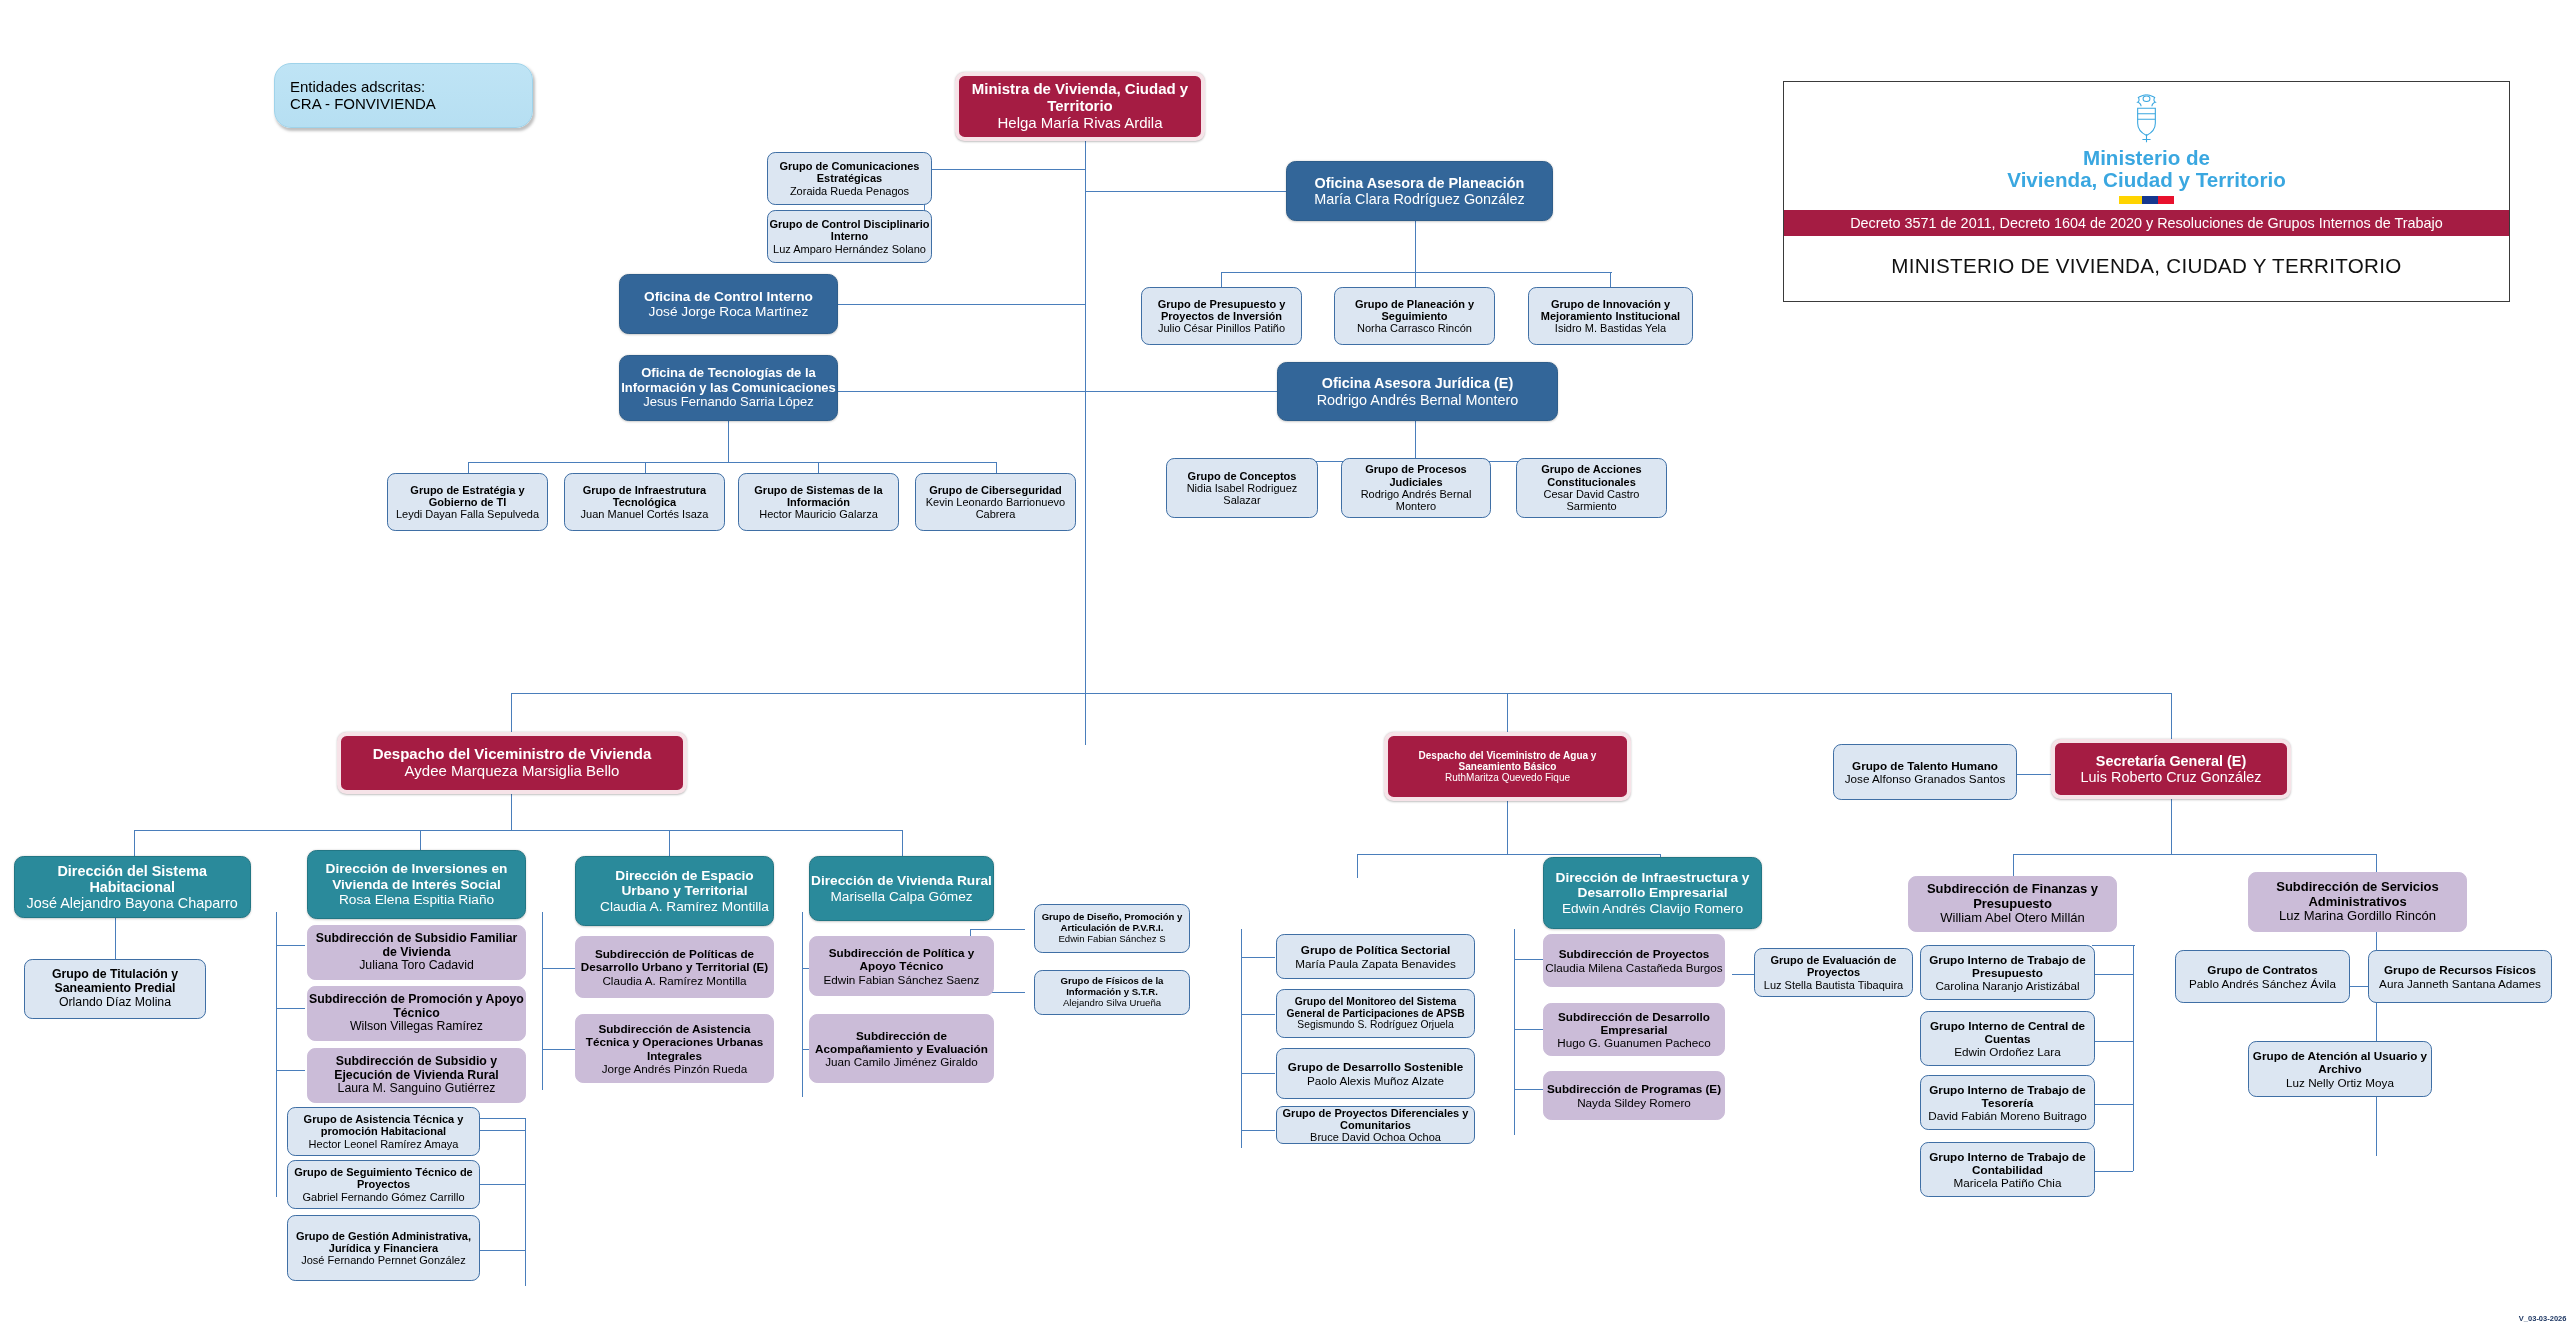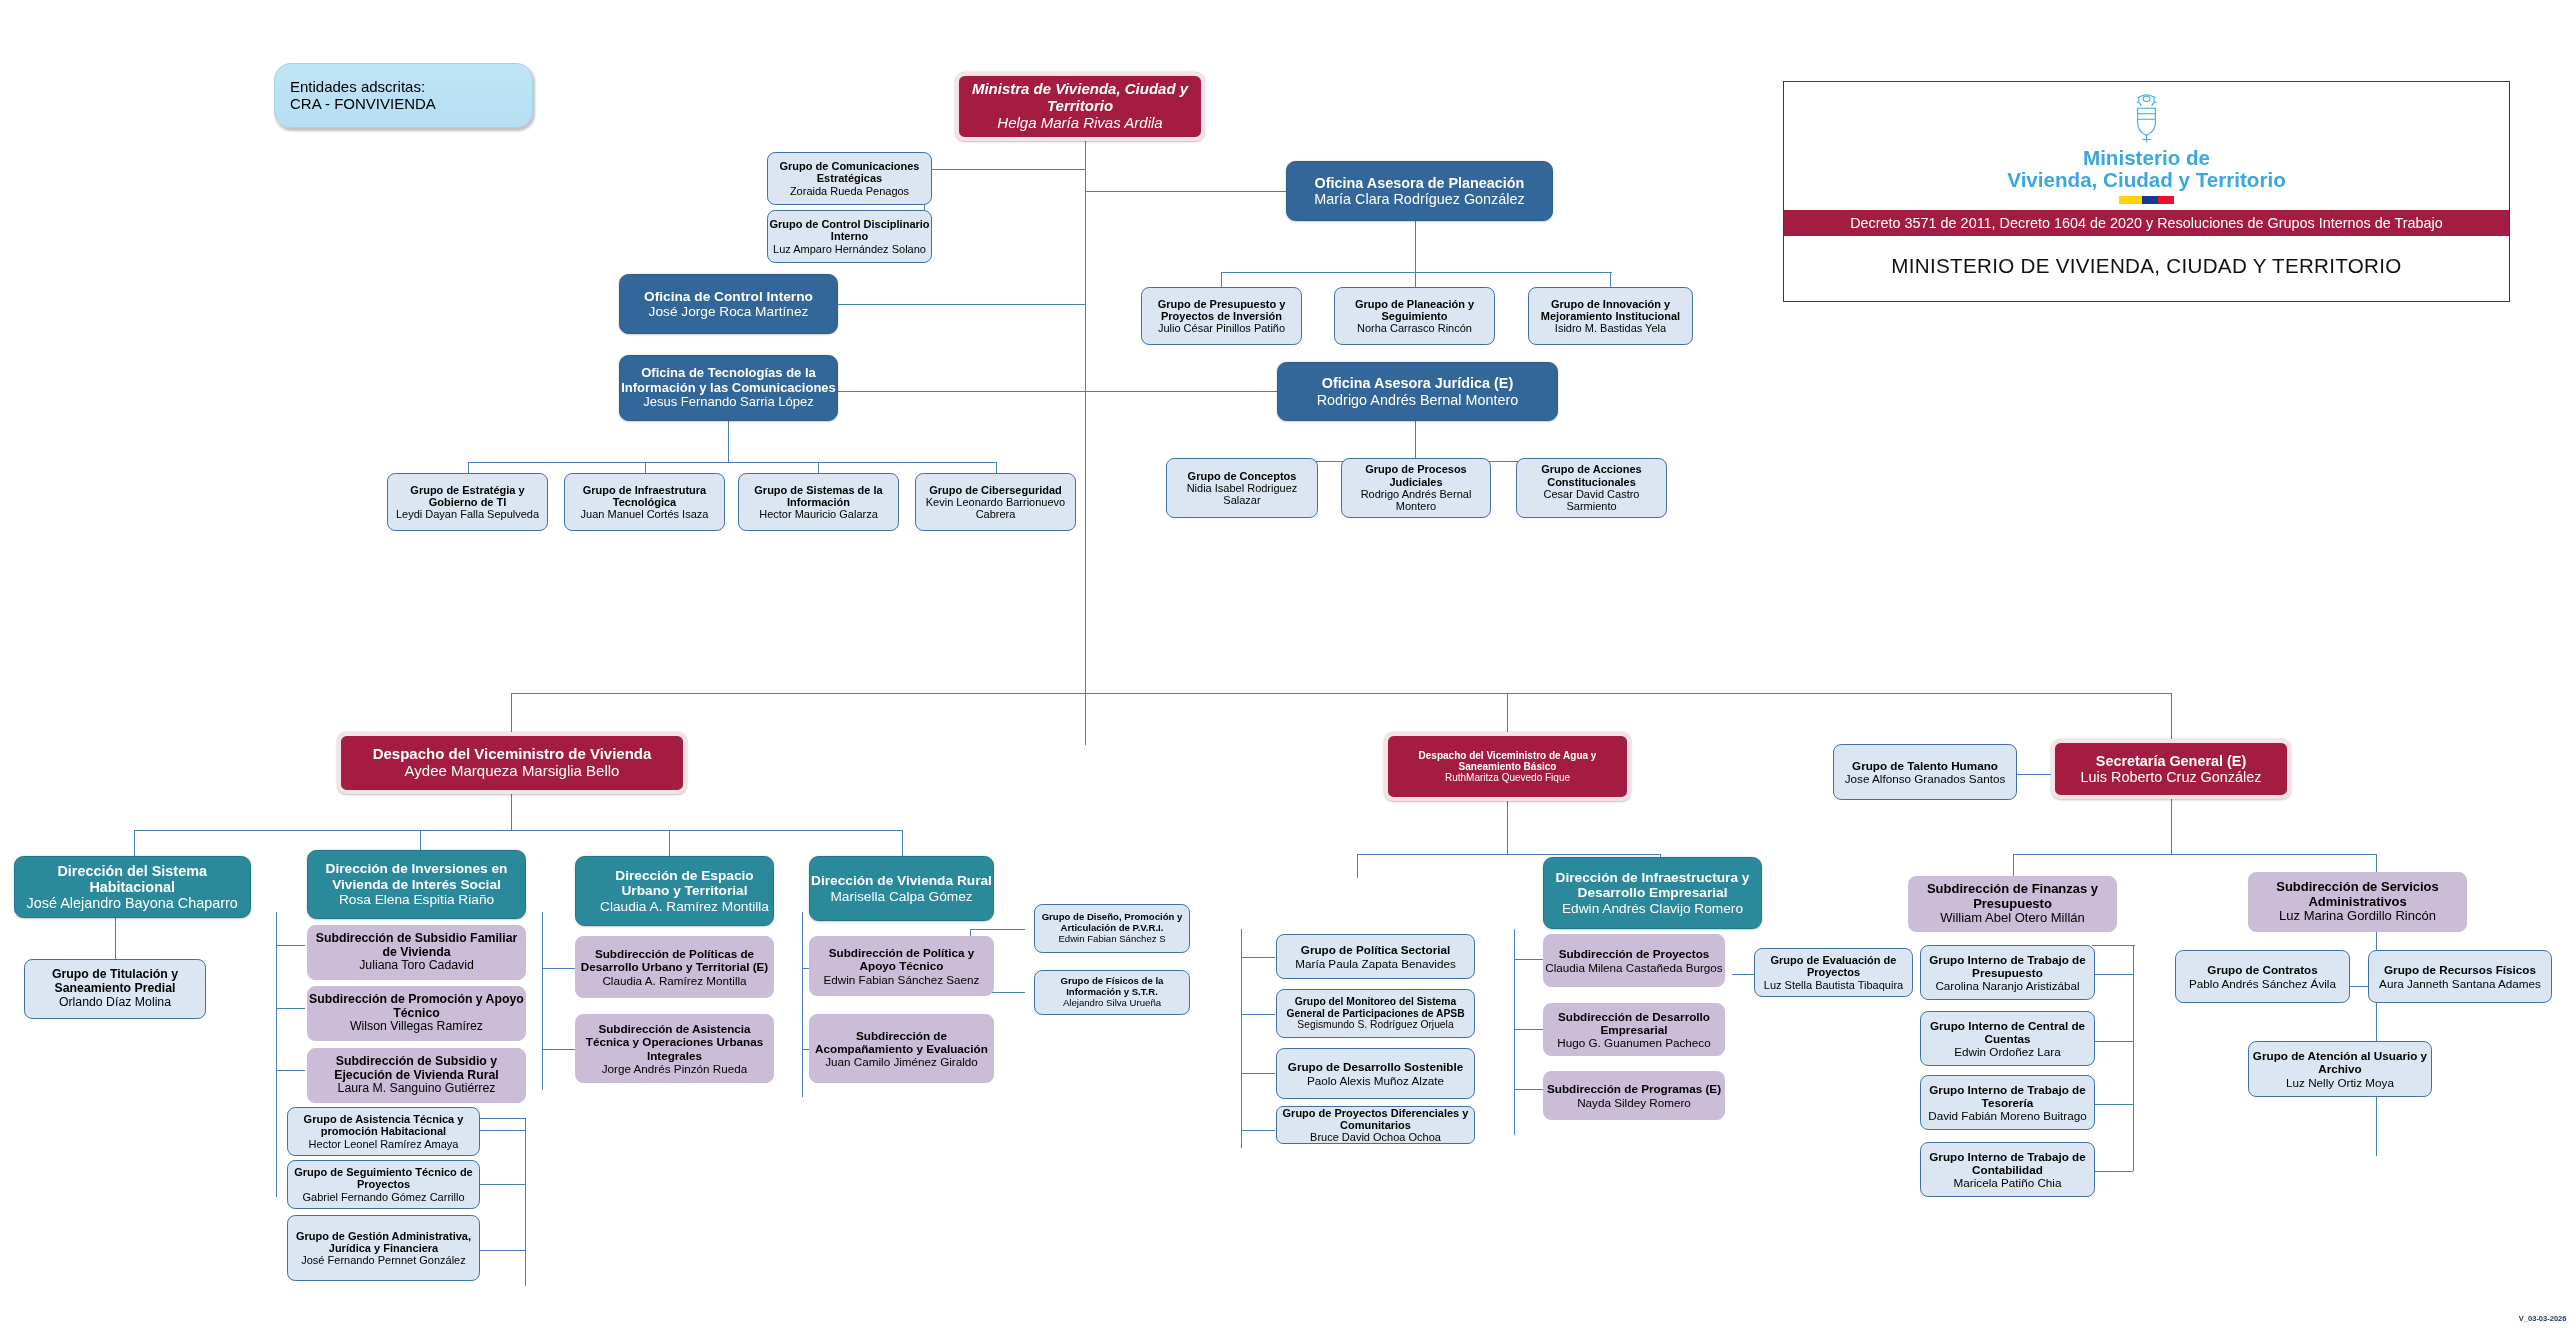--- a/index.html
+++ b/index.html
@@ -219,21 +219,21 @@
 
   <div class="ln lnv" style="left:2376px; top:909px; height:247px;"></div>
   <div class="ln lnh" style="left:2270px; top:986px; width:110px;"></div>
   <div class="ln lnh" style="left:2376px; top:986px; width:45px;"></div>
 
   <div class="node adscritas" style="left:274px; top:63px; width:259px; height:65px; font-size:15px;">
     <span>Entidades adscritas:</span>
     <span>CRA - FONVIVIENDA</span>
   </div>
 
-  <div class="node maroon" style="left:955px; top:72px; width:250px; height:69px; font-size:15px;font-style:italic;">
+  <div class="node maroon" style="left:955px; top:72px; width:250px; height:69px; font-size:15px;">
     <span class="t">Ministra de Vivienda, Ciudad y Territorio</span>
     <span class="n">Helga María Rivas Ardila</span>
   </div>
 
   <div class="node grupo" style="left:767px; top:152px; width:165px; height:53px; font-size:11px;">
     <span class="t">Grupo de Comunicaciones Estratégicas</span>
     <span class="n">Zoraida Rueda Penagos</span>
   </div>
 
   <div class="node grupo" style="left:767px; top:210px; width:165px; height:53px; font-size:11px;">

